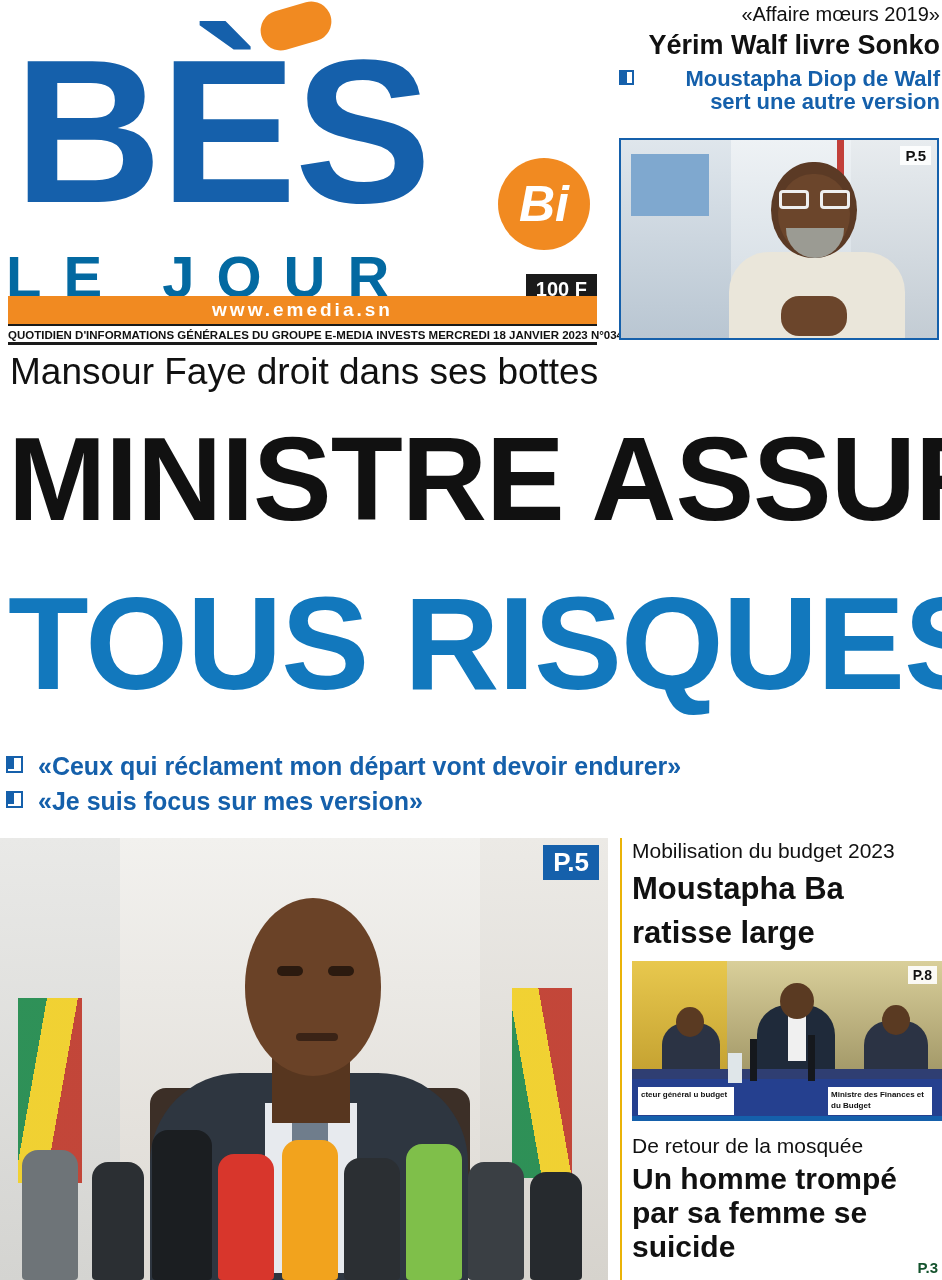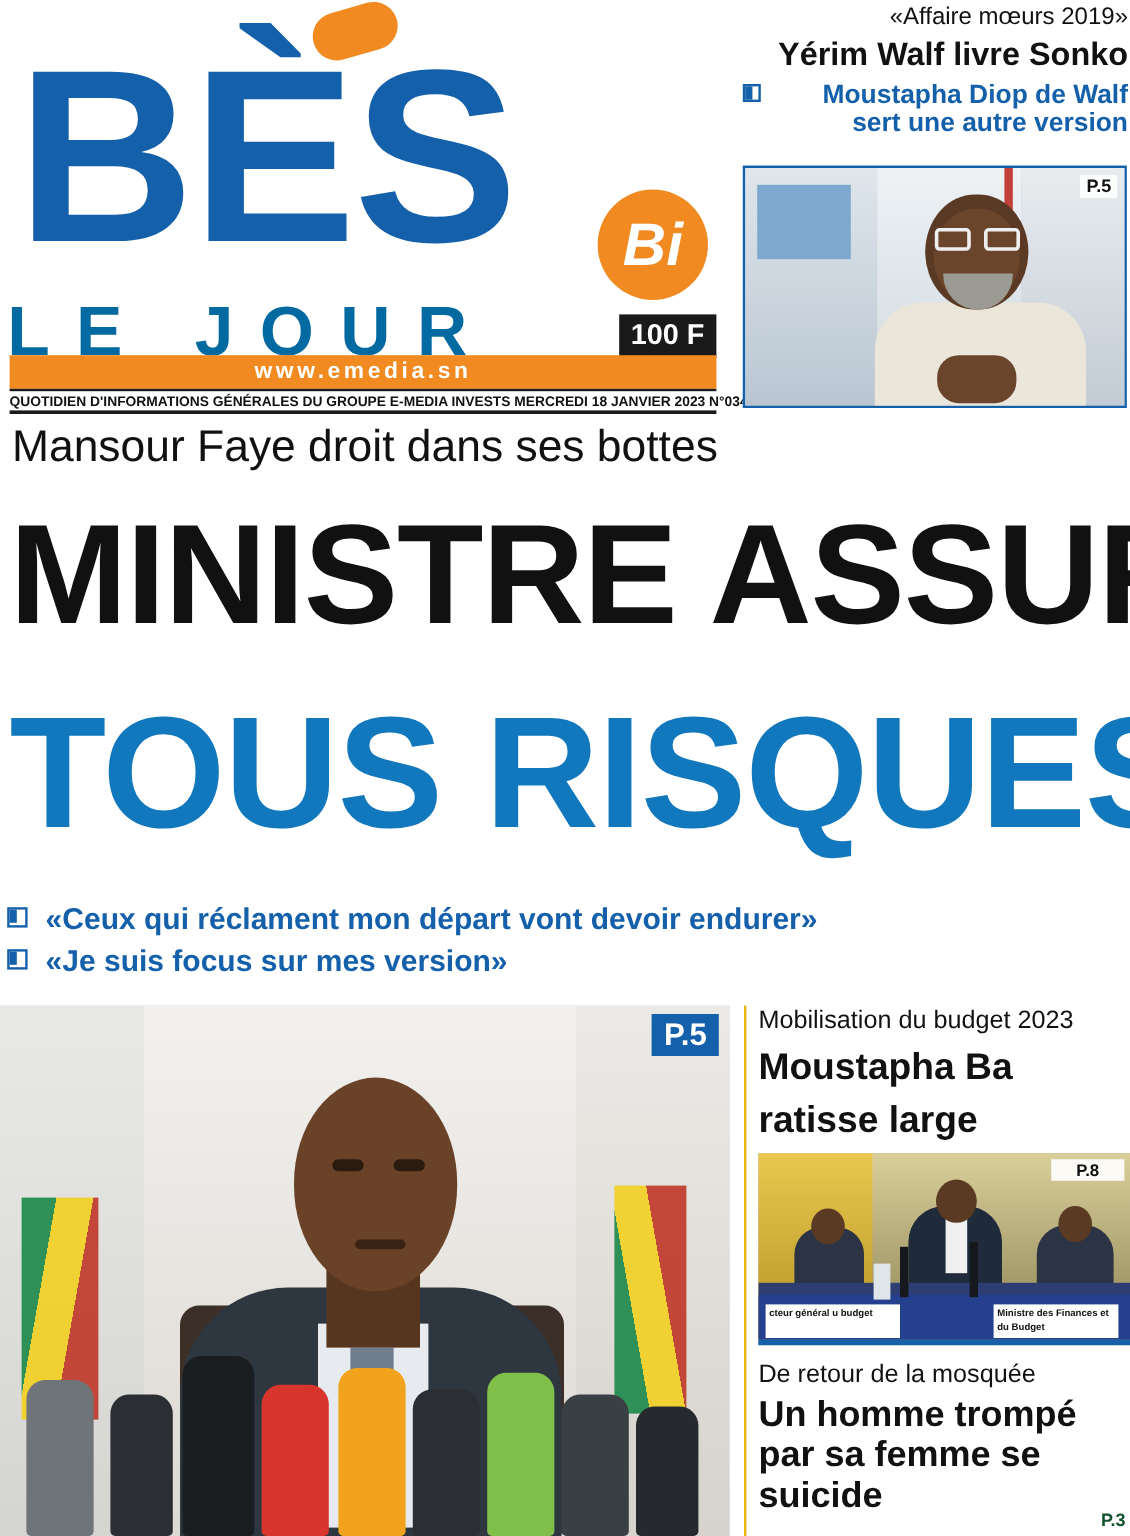--- a/index.html
+++ b/index.html
@@ -63,25 +63,25 @@
   .logo-lejour {
     position: absolute;
     left: 6px; top: 243px;
     font-size: 58px;
     font-weight: bold;
     letter-spacing: 22px;
     color: #0369a1;
   }
   .price-box {
     position: absolute;
-    right: 8px; top: 262px;
+    right: 8px; top: 274px;
     background: #1a1a1a;
     color: #fff;
     font-weight: bold;
-    font-size: 24px;
+    font-size: 20px;
     padding: 4px 10px;
   }
   .url-bar {
     position: absolute;
     left: 8px; top: 296px;
     width: 589px; height: 28px;
     background: #f18a21;
     color: #fff;
     text-align: center;
     font-weight: bold;
@@ -295,38 +295,38 @@
     background: #b9ac7e;
     border-bottom: 5px solid #1560ab;
   }
   .rc-pagebadge {
     position: absolute;
     right: 5px; top: 5px;
     background: rgba(255,255,255,0.9);
     color: #111;
     font-weight: bold;
     font-size: 14px;
-    padding: 1px 21px;
+    padding: 1px 5px;
     z-index: 5;
   }
   .rcp-bg { left: 0; top: 0; width: 100%; height: 100%; background: linear-gradient(180deg,#d9cf9a,#8e8355); }
   .rcp-curtain { left: 0; top: 0; width: 95px; height: 100%; background: linear-gradient(180deg,#e8c84e,#b79326); }
   .rcp-table { left: 0; top: 108px; width: 100%; height: 52px; background: #2f3e72; }
   .rcp-cloth { left: 0; top: 118px; width: 100%; height: 42px; background: #25408f; }
   .rcp-man1 { left: 30px; top: 62px; width: 58px; height: 56px; background: #2b3344; border-radius: 22px 22px 0 0; }
   .rcp-head1 { left: 44px; top: 46px; width: 28px; height: 30px; border-radius: 50%; background: #5a3a22; }
   .rcp-man2 { left: 125px; top: 44px; width: 78px; height: 78px; background: #1f2a3a; border-radius: 30px 30px 0 0; }
   .rcp-head2 { left: 148px; top: 22px; width: 34px; height: 36px; border-radius: 50%; background: #5a3a22; }
   .rcp-shirt2 { left: 156px; top: 54px; width: 18px; height: 46px; background: #f0f0f0; }
   .rcp-man3 { left: 232px; top: 60px; width: 64px; height: 60px; background: #2b3344; border-radius: 24px 24px 0 0; }
   .rcp-head3 { left: 250px; top: 44px; width: 28px; height: 30px; border-radius: 50%; background: #5a3a22; }
   .rcp-mic1 { left: 118px; top: 78px; width: 7px; height: 42px; background: #15181d; }
   .rcp-mic2 { left: 176px; top: 74px; width: 7px; height: 46px; background: #15181d; }
   .rcp-bottle { left: 96px; top: 92px; width: 14px; height: 30px; background: #dfe6e9; }
-  .rcp-label-l { left: 6px; top: 126px; width: 112px; height: 28px; background: #ffffff; color:#111; font-size: 8px; font-weight: bold; line-height: 11px; padding: 2px 3px; }
+  .rcp-label-l { left: 6px; top: 126px; width: 96px; height: 28px; background: #ffffff; color:#111; font-size: 8px; font-weight: bold; line-height: 11px; padding: 2px 3px; }
   .rcp-label-r { left: 196px; top: 126px; width: 104px; height: 28px; background: #ffffff; color:#111; font-size: 8px; font-weight: bold; line-height: 11px; padding: 2px 3px; }
 
   .rc-kicker2 {
     font-size: 21px;
     color: #111;
     line-height: 26px;
     margin-top: 12px;
     white-space: nowrap;
   }
   .rc-title2 {

